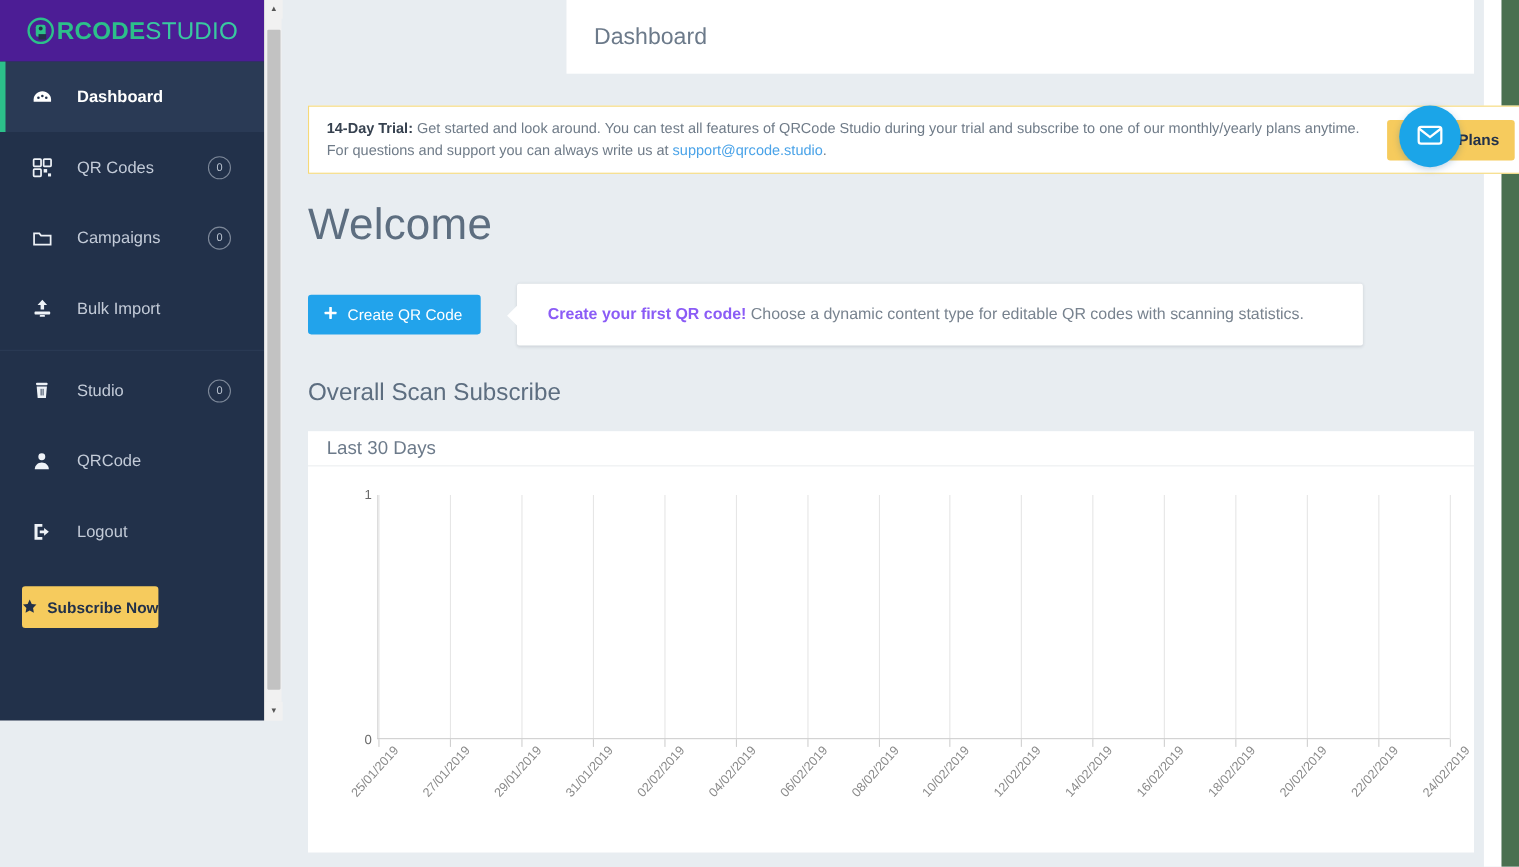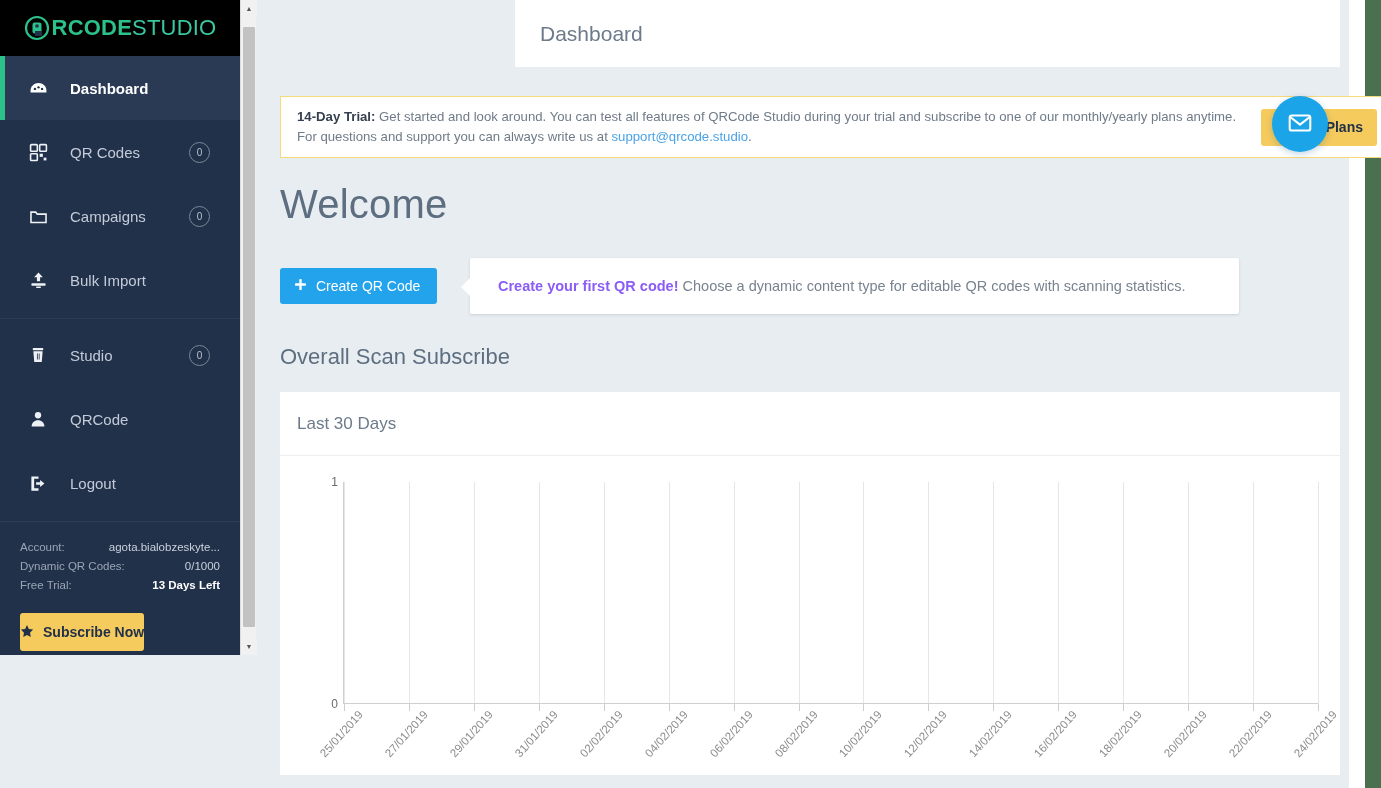--- a/index.html
+++ b/index.html
@@ -20,21 +20,21 @@
     background: #ffffff;
   }
 
   
   #sidebar {
     position: absolute; left: 0; top: 0; width: 240px; height: 655px;
     background: #22314a; overflow: hidden;
   }
   #logo-area {
     height: 56px; display: flex; align-items: center; justify-content: center;
-    background: #000000;
+    background: #4c1d95;
   }
   .logo-text {
     font-size: 22px; letter-spacing: .2px; white-space: nowrap;
   }
   .logo-text .b { font-weight: bold; color: #2cc08a; }
   .logo-text .l { font-weight: normal; color: #39c8a0; }
   .logo-mark {
     width: 26px; height: 26px; margin-right: 2px; flex: none;
     display: inline-block; vertical-align: middle;
   }
@@ -166,21 +166,21 @@
   #stat-title {
     position: absolute; left: 23px; top: 344px;
     font-size: 22px; font-weight: normal; color: #5d6e80;
   }
 
   #chart-card {
     position: absolute; left: 23px; top: 392px; width: 1060px; height: 383px;
     background: #ffffff;
   }
   #chart-card-header {
-    height: 64px; border-bottom: 1px solid #eceef0;
+    height: 32px; border-bottom: 1px solid #eceef0;
     display: flex; align-items: center; padding-left: 17px;
     font-size: 17px; color: #6c7a8a;
   }
   #chart-area { position: relative; height: 335px; }
 
   .y-label {
     position: absolute; right: 100%; margin-right: 6px;
     font-size: 12px; color: #6a6a6a; transform: translateY(-50%);
     white-space: nowrap;
   }
@@ -308,34 +308,20 @@
   <div class="nav-item">
     <span class="nav-icon">
       <svg viewBox="0 0 24 24" width="19" height="19" fill="#eef2f7">
         <path d="M3 3h9v3H6.5v12H12v3H3z"></path>
         <path d="M14 7.5l5.5 4.5L14 16.5v-3h-5v-3h5z"></path>
       </svg>
     </span>
     <span class="nav-label">Logout</span>
   </div>
 
-  <div id="account-box">
-    <div class="acct-row">
-      <span>Account:</span>
-      <span class="val">agota.bialobzeskyte...</span>
-    </div>
-    <div class="acct-row">
-      <span>Dynamic QR Codes:</span>
-      <span class="val">0/1000</span>
-    </div>
-    <div class="acct-row">
-      <span>Free Trial:</span>
-      <span class="val strong">13 Days Left</span>
-    </div>
-  </div>
 
   <button id="subscribe-btn">
     <span>
       <svg viewBox="0 0 24 24" width="14" height="14" fill="#22314a">
         <path d="M12 1.8l3.2 6.8 7.3 1-5.3 5.2 1.3 7.4L12 18.7 5.5 22.2l1.3-7.4L1.5 9.6l7.3-1z"></path>
       </svg>
     </span>
     <span>Subscribe Now</span>
   </button>
 </div>

